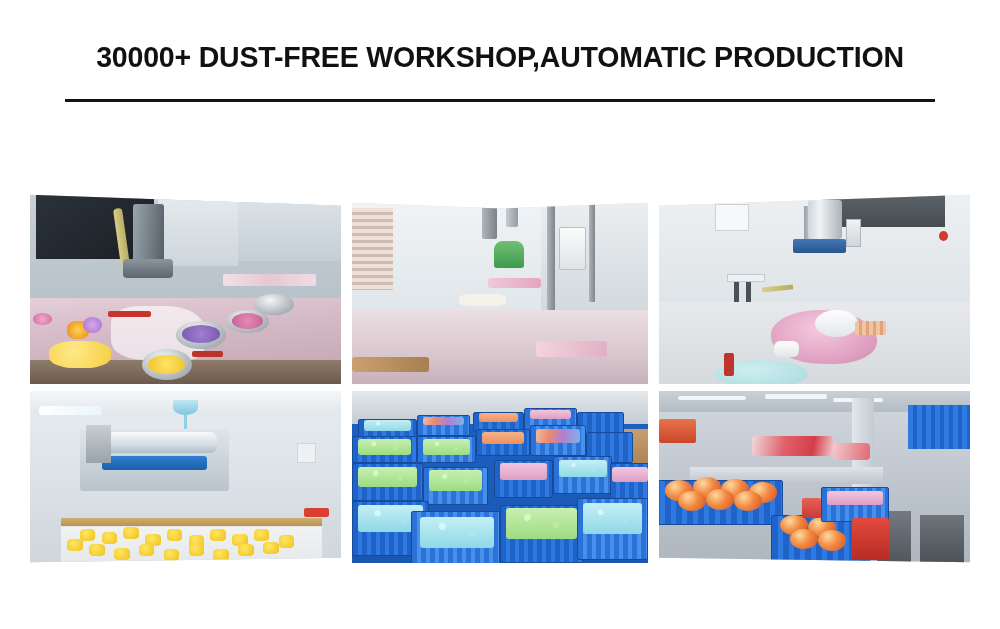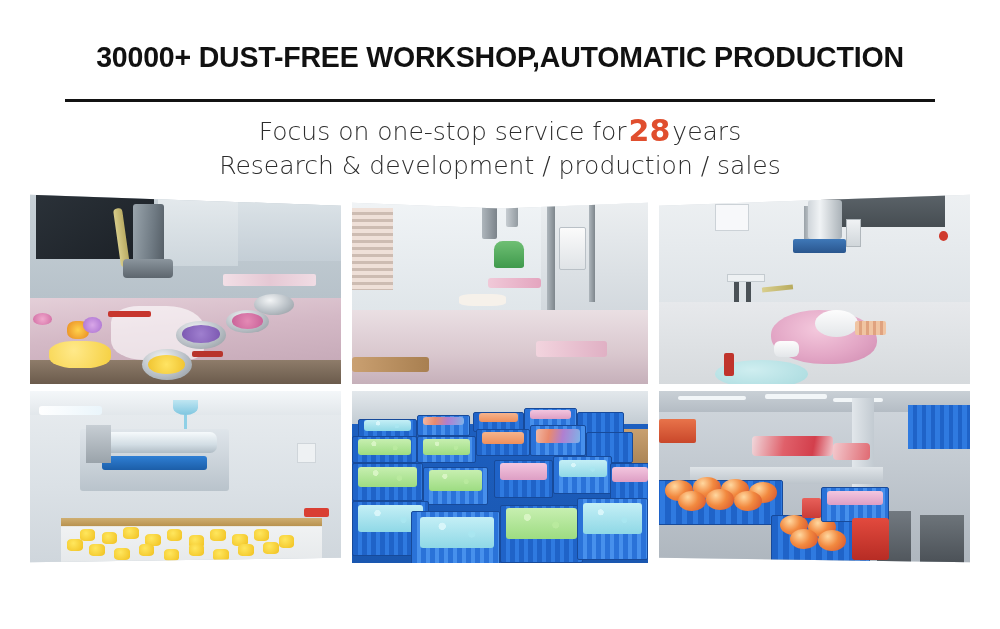--- a/index.html
+++ b/index.html
@@ -248,24 +248,20 @@
 </style>
 </head>
 <body>
 
 <div class="banner">
 
   <div class="headline">30000+ DUST-FREE WORKSHOP,AUTOMATIC PRODUCTION</div>
 
   <div class="rule"></div>
 
-  <div class="subtitle">
-    <span class="line"><span>Focus on one-stop service for</span><span class="accent">28</span><span>years</span></span>
-    <span class="line">Research &amp; development / production / sales</span>
-  </div>
 
   <div class="grid">
 
     <div class="photo row-top col-left" style="left:30px; top:188px; width:311px; height:196px;">
       <div class="scene">
         <div class="s1-wallA"></div>
         <div class="s1-board"></div>
         <div class="s1-cab"></div>
         <div class="s1-cab2"></div>
         <div class="s1-tube"></div>

